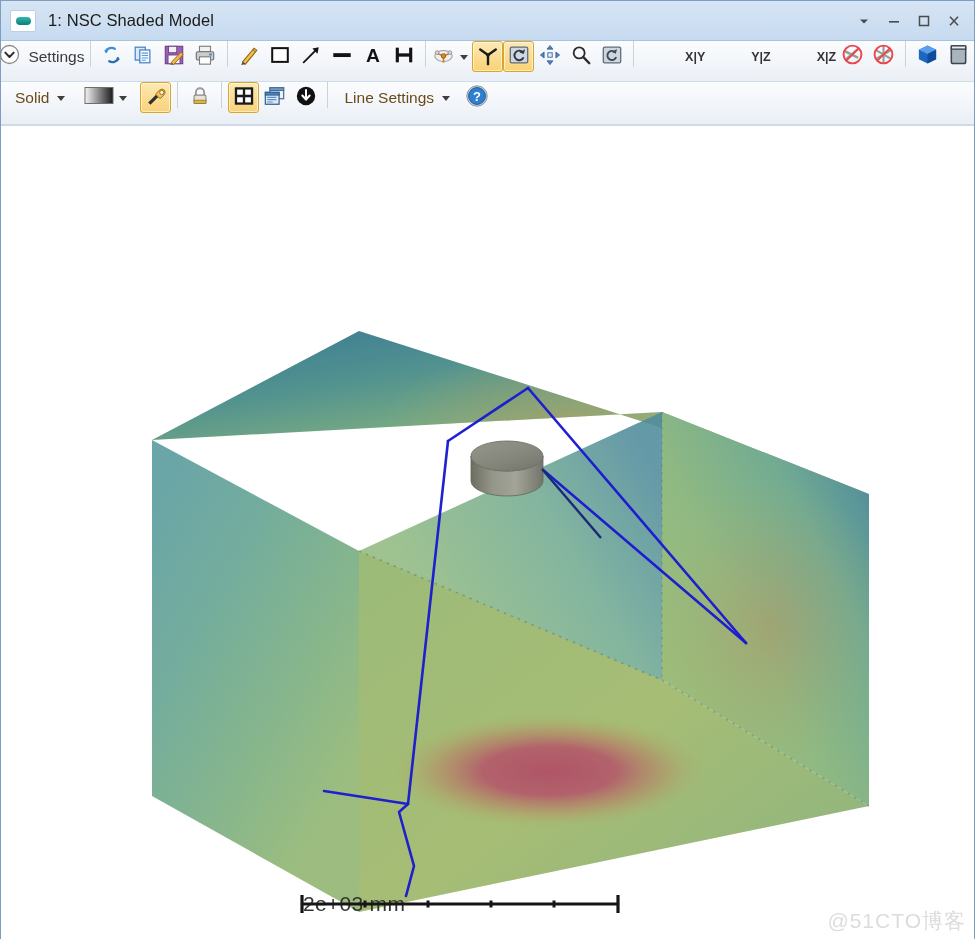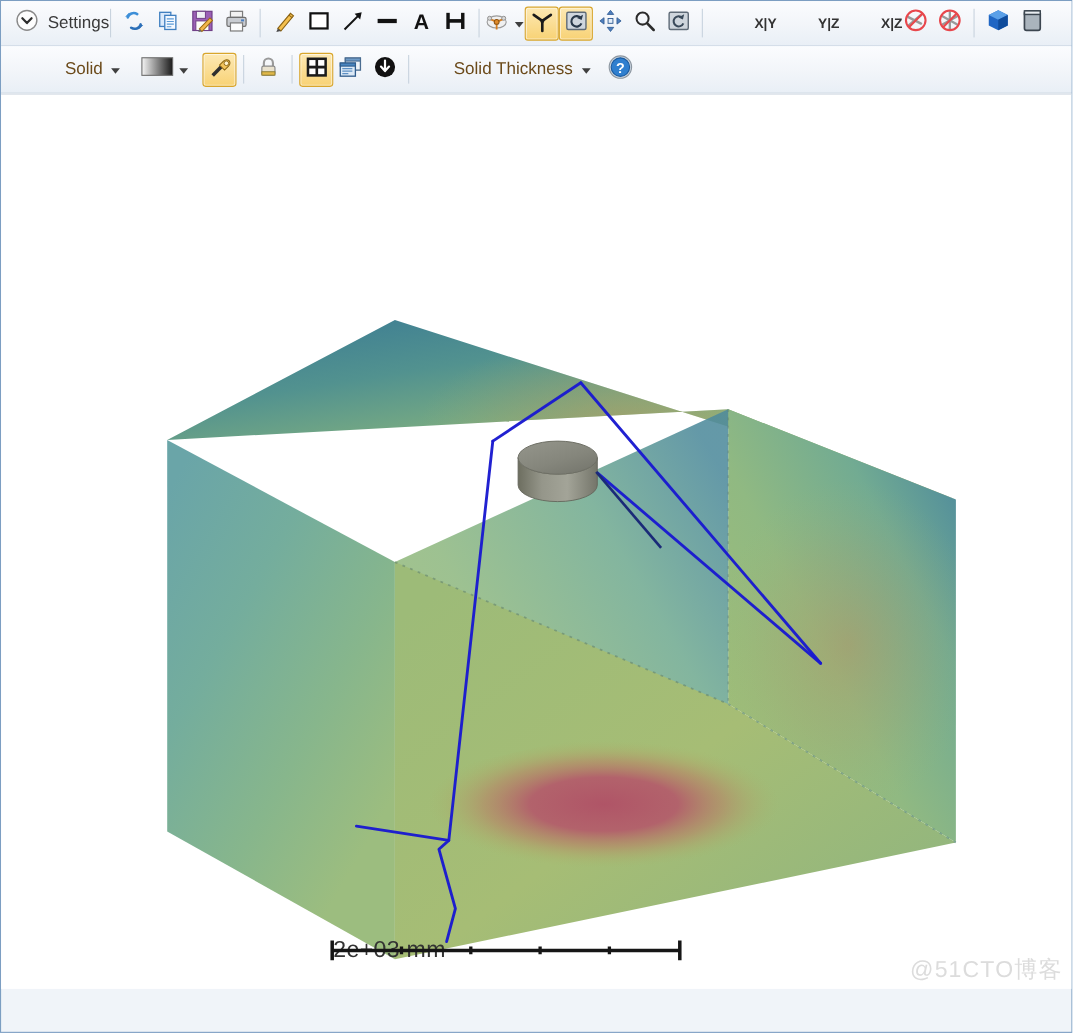--- a/index.html
+++ b/index.html
@@ -18,51 +18,79 @@
     border:1px solid #b9cfe4;border-radius:2px;display:flex;align-items:center;justify-content:center;}
   .app-icon i{display:block;width:15px;height:8px;border-radius:4px;
     background:linear-gradient(to bottom,#2fb9ae,#0d7d78);}
   .title-text{margin-left:12px;font-size:16.5px;color:#1b1b1b;letter-spacing:.1px;}
   .wincontrols{position:absolute;right:6px;top:0;height:40px;display:flex;align-items:center;gap:2px;}
   .wbtn{width:28px;height:28px;display:flex;align-items:center;justify-content:center;
     color:#3a3a3a;font-size:15px;line-height:1;cursor:default;}
   .wbtn svg{display:block;}
 
   
-  .toolbar{display:flex;align-items:center;height:41px;box-sizing:border-box;
+  .toolbar{display:flex;align-items:flex-start;height:41px;box-sizing:border-box;
     background:linear-gradient(to bottom,#fbfcfe 0%,#f2f5f9 55%,#e9eff6 100%);
-    border-bottom:1px solid #d2dce7;padding:0 20px;}
+    border-bottom:1px solid #d2dce7;padding:0 0;}
   .toolbar.row2{height:43px;}
   .tb{height:31px;min-width:31px;display:flex;align-items:center;justify-content:center;
     border:1px solid transparent;border-radius:3px;padding:0 3px;box-sizing:border-box;cursor:default;}
   .tb.active{background:linear-gradient(to bottom,#fde9b4,#f8d275);
     border:1px solid #d9a62c;border-radius:3px;box-shadow:inset 0 0 0 1px rgba(255,255,255,.55);}
   .sep{width:1px;height:26px;background:#c8d3de;margin:0 6px;}
   .lbl{font-size:15.5px;color:#3a3a3a;padding:0 3px;white-space:nowrap;}
-  .lbl.brown{color:#6b4a1a;margin-left:24px;}
+  .lbl.brown{color:#6b4a1a;}
   .caret{width:0;height:0;border-left:4px solid transparent;border-right:4px solid transparent;
     border-top:5px solid #3f3f3f;margin:2px 4px 0 5px;}
   .axlbl{font-size:12.5px;font-weight:bold;color:#333;letter-spacing:0;padding:0 4px;
     font-family:"Liberation Sans",sans-serif;margin-left:44px;}
 
   
   .viewport{position:relative;width:100%;height:calc(939px - 40px - 41px - 43px - 2px);
     background:#fff;border-top:1px solid #cfd8e2;overflow:hidden;}
   .viewport svg{position:absolute;left:0;top:0;}
 
   .scalebar{position:absolute;left:298px;bottom:23px;display:flex;align-items:center;}
   .scaletxt{font-size:21px;color:#333;margin-left:4px;letter-spacing:.3px;}
   .watermark{position:absolute;right:8px;bottom:4px;font-size:21px;color:#dcdcdc;
     letter-spacing:1px;user-select:none;}
 </style>
 </head>
 <body>
 
 <div id="app">
 
+  <div class="titlebar">
+    <div class="app-icon">
+        <i></i>
+      </div>
+    <div class="title-text">1: NSC Shaded Model</div>
+    <div class="wincontrols">
+      <div class="wbtn">
+        <svg width="12" height="12" viewBox="0 0 12 12">
+            <path d="M2 4.5 L6 8.5 L10 4.5 Z" fill="#4a4a4a"></path>
+          </svg>
+      </div>
+      <div class="wbtn">
+        <svg width="14" height="12" viewBox="0 0 14 12">
+            <rect x="2" y="6" width="10" height="1.6" fill="#4a4a4a"></rect>
+          </svg>
+      </div>
+      <div class="wbtn">
+        <svg width="14" height="12" viewBox="0 0 14 12">
+            <rect x="2.5" y="1.5" width="9" height="9" fill="none" stroke="#4a4a4a" stroke-width="1.5"></rect>
+          </svg>
+      </div>
+      <div class="wbtn">
+        <svg width="14" height="12" viewBox="0 0 14 12">
+            <path d="M3 1.7 L11 10.3 M11 1.7 L3 10.3" stroke="#4a4a4a" stroke-width="1.5"></path>
+          </svg>
+      </div>
+    </div>
+  </div>
 
   <div class="toolbar">
 
     <div class="tb" style="padding:0 4px 0 6px;">
       <span>
         <svg width="21" height="21" viewBox="0 0 21 21">
           <circle cx="10.5" cy="10.5" r="9" fill="#fdfdfd" stroke="#8a8a8a" stroke-width="1.3"></circle>
           <path d="M6.3 8.6 L10.5 13 L14.7 8.6" fill="none" stroke="#2d2d2d" stroke-width="2" stroke-linecap="round" stroke-linejoin="round"></path>
         </svg>
       </span>
@@ -368,21 +396,21 @@
         <svg width="22" height="22" viewBox="0 0 24 24">
           <circle cx="12" cy="12" r="10" fill="#111"></circle>
           <path d="M12 5.5 L12 15 M8 11.5 L12 16 L16 11.5" fill="none" stroke="#fff" stroke-width="2.2" stroke-linecap="round" stroke-linejoin="round"></path>
         </svg>
       </span>
     </div>
 
     <div class="sep"></div>
 
     <div class="tb" style="padding:0 3px 0 6px;">
-      <span class="lbl brown">Solid Thickness</span>
+      <span class="lbl brown">Line Settings</span>
       <span class="caret"></span>
     </div>
 
     <div class="tb" style="margin-left:3px;">
       <span>
         <svg width="24" height="24" viewBox="0 0 24 24">
           <circle cx="12" cy="12" r="10.2" fill="#c8d2dc" stroke="#8c96a0" stroke-width="1"></circle>
           <circle cx="12" cy="12" r="8.4" fill="#2f7fcf" stroke="#1b5ba0" stroke-width="1"></circle>
           <text x="12" y="17.3" font-family="Liberation Sans, sans-serif" font-size="13" font-weight="bold" fill="#fff" text-anchor="middle">?</text>
         </svg>

